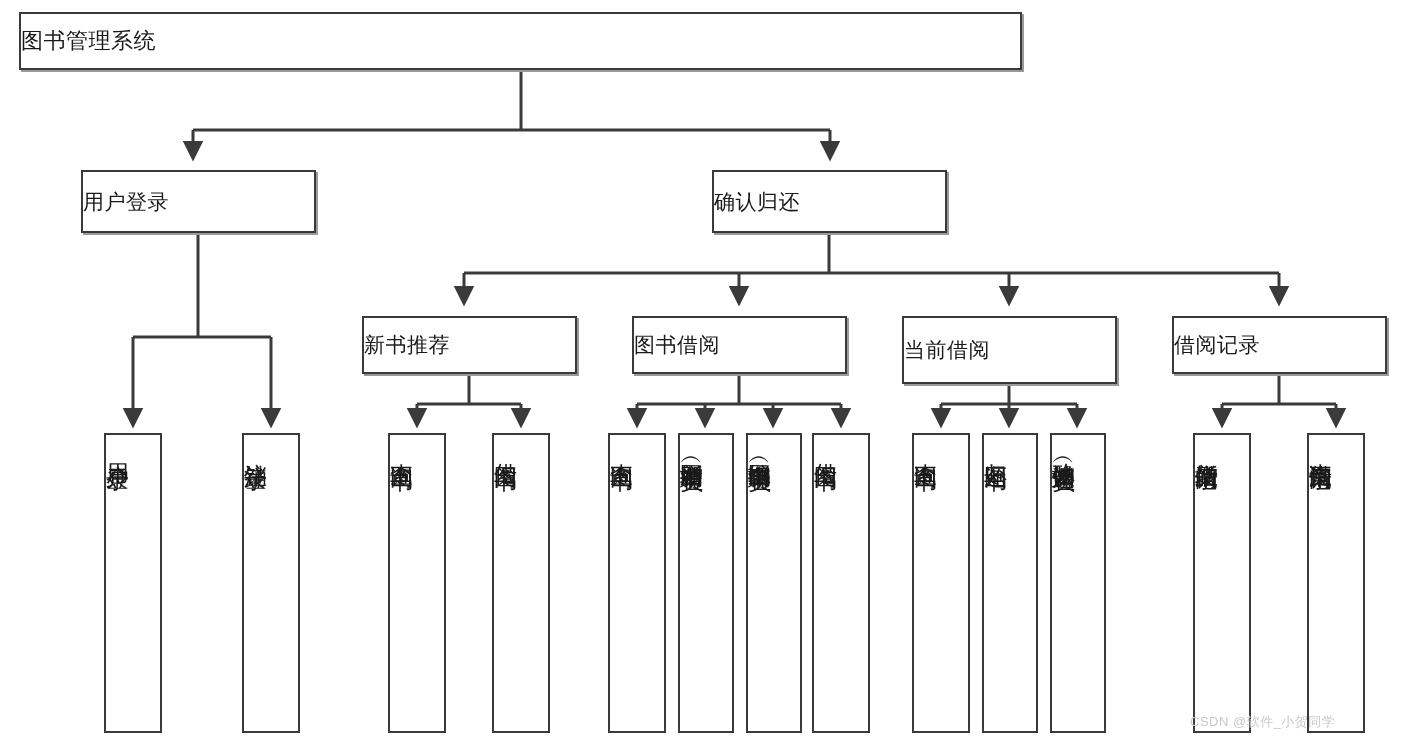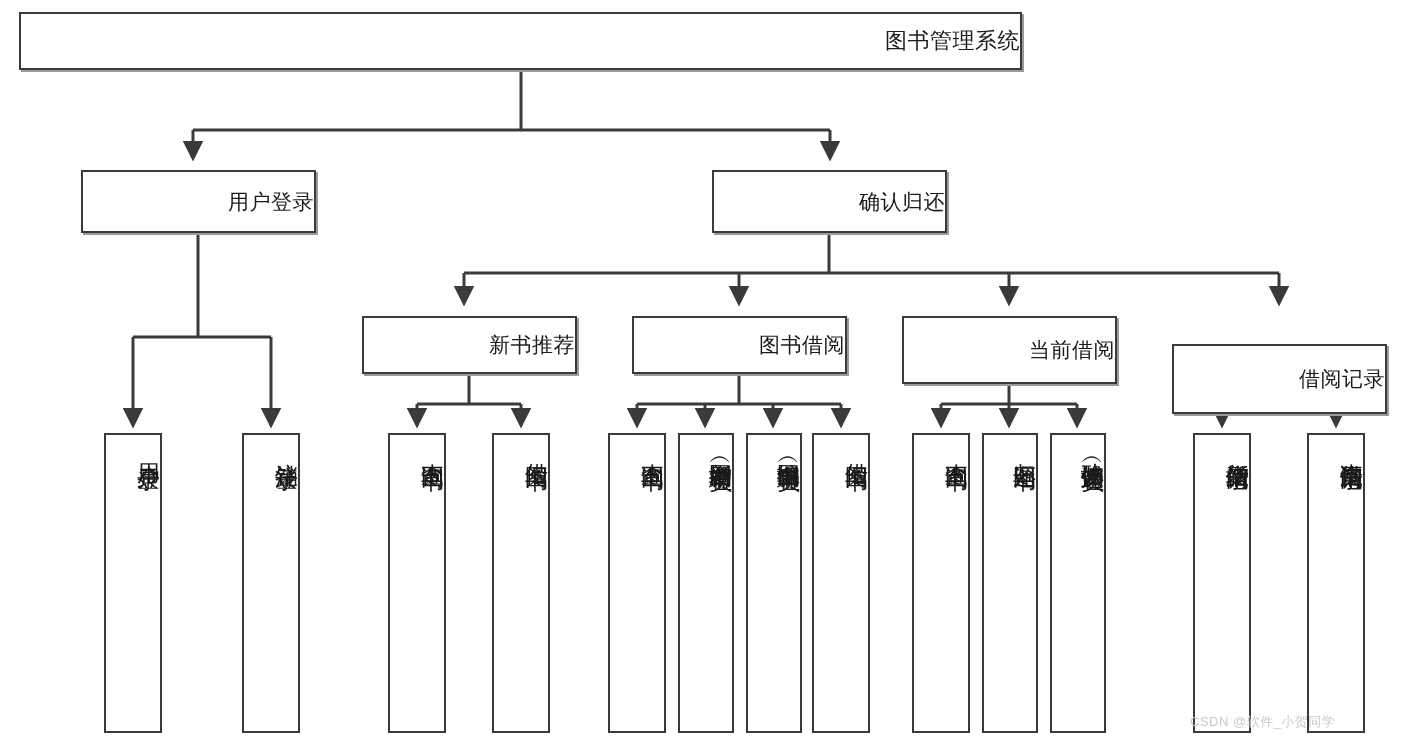--- a/index.html
+++ b/index.html
@@ -20,21 +20,21 @@
     width:1405px; height:747px;
     pointer-events:none;
   }
   .node{
     position:absolute;
     box-sizing:border-box;
     background:#ffffff;
     border:2px solid #3a3a3a;
     display:flex;
     align-items:center;
-    justify-content:flex-end;
+    justify-content:flex-start;
     color:#1a1a1a;
   }
   .node.shadowed{
     box-shadow:2px 2px 0 0 #9a9a9a;
   }
   .node .lbl{
     display:block;
     line-height:1.12;
     white-space:pre;
     text-align:center;
@@ -138,21 +138,21 @@
 
   <div class="node h-node shadowed" style="left:362px;top:316px;width:215px;height:58px;">
     <span class="lbl">新书推荐</span>
   </div>
   <div class="node h-node shadowed" style="left:632px;top:316px;width:215px;height:58px;">
     <span class="lbl">图书借阅</span>
   </div>
   <div class="node h-node shadowed" style="left:902px;top:316px;width:215px;height:68px;">
     <span class="lbl">当前借阅</span>
   </div>
-  <div class="node h-node shadowed" style="left:1172px;top:316px;width:215px;height:70px;margin-top:28px;">
+  <div class="node h-node shadowed" style="left:1172px;top:316px;width:215px;height:58px;">
     <span class="lbl">借阅记录</span>
   </div>
 
   <div class="node v-node" style="left:104px;top:433px;width:58px;height:300px;">
     <span class="lbl">用户登录</span>
   </div>
   <div class="node v-node" style="left:242px;top:433px;width:58px;height:300px;">
     <span class="lbl">注销登录</span>
   </div>
 

